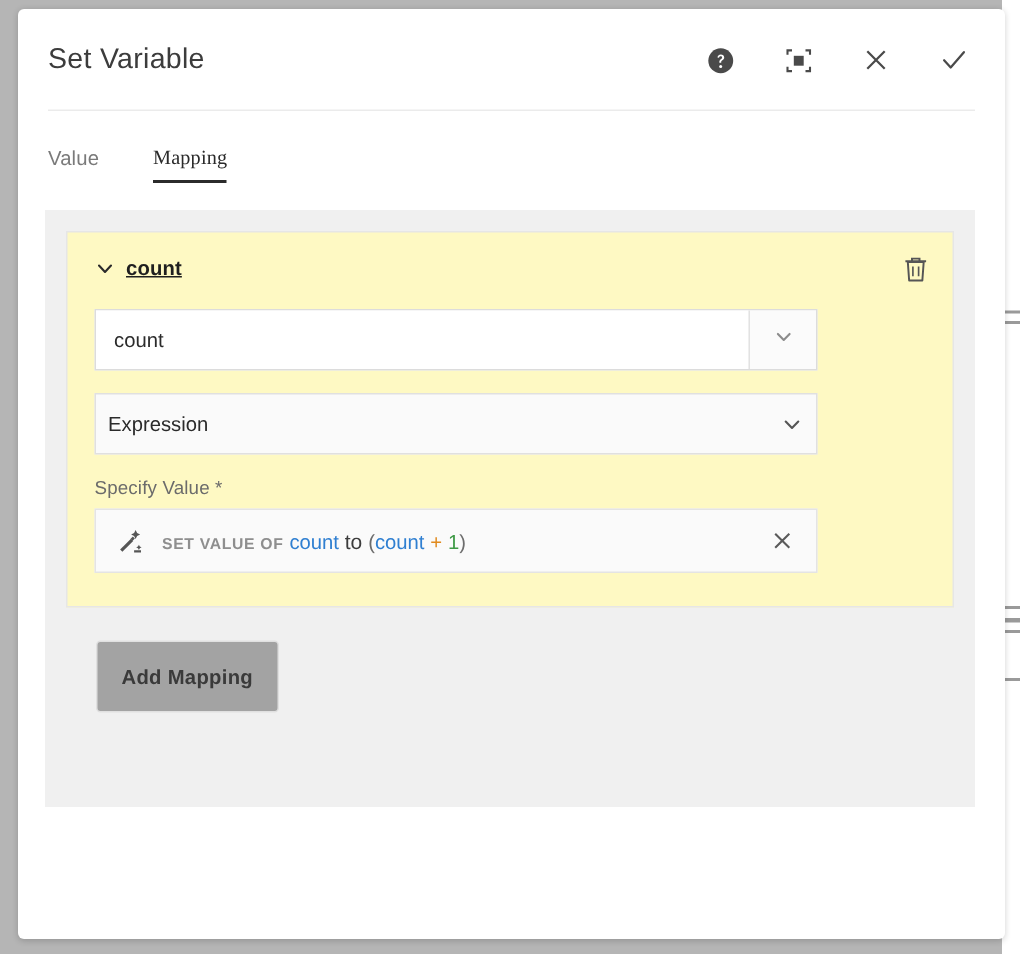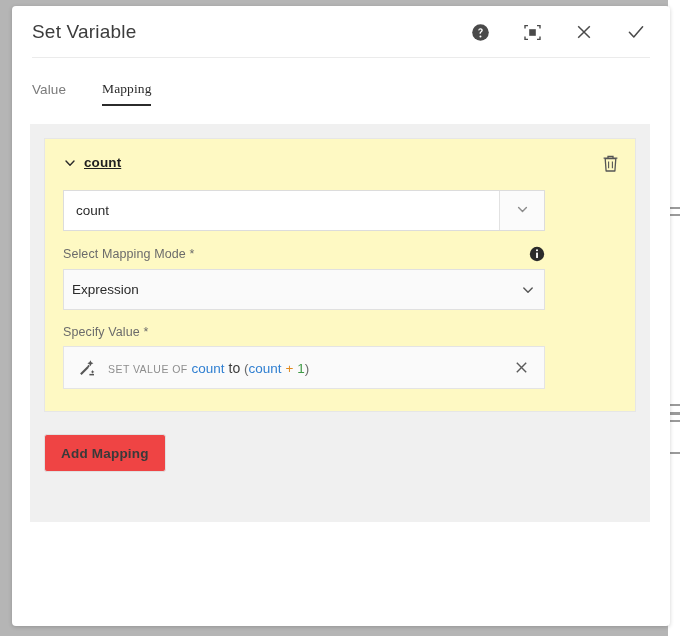--- a/index.html
+++ b/index.html
@@ -41,21 +41,21 @@
     height: 620px;
     background: #ffffff;
     border-radius: 4px;
     box-shadow: 0 1px 4px rgba(0,0,0,0.18);
     overflow: hidden;
   }
 
   
   .dialog-header {
     position: relative;
-    height: 52px;
+    height: 68px;
     display: flex;
     align-items: center;
     padding: 0 22px 0 20px;
     box-sizing: border-box;
   }
   .dialog-title {
     font-size: 19px;
     color: #3c3c3c;
     font-weight: 400;
     letter-spacing: 0.2px;
@@ -282,20 +282,21 @@
     font-size: 13px;
     white-space: nowrap;
     overflow: hidden;
     cursor: text;
   }
   .tok-kw {
     font-size: 10.5px;
     letter-spacing: 0.45px;
     color: #8e8e8e;
     text-transform: uppercase;
+    font-weight: bold;
   }
   .tok-var {
     color: #2f7fd1;
     font-size: 13.5px;
   }
   .tok-plain {
     color: #3c3c3c;
     font-size: 14px;
   }
   .tok-paren {
@@ -320,31 +321,32 @@
     color: #5a5a5a;
     cursor: pointer;
   }
 
   
   .add-btn {
     margin-top: 22px;
     display: inline-flex;
     align-items: center;
     justify-content: center;
-    height: 38px;
+    height: 48px;
     padding: 0 16px;
-    background: #ef4444;
+    background: #a3a3a3;
     border: 1px solid #e0e0e0;
     border-radius: 3px;
     font-size: 13.5px;
     font-weight: bold;
     color: #3a3a3a;
     cursor: pointer;
     letter-spacing: 0.2px;
     font-family: "Liberation Sans", sans-serif;
+    margin-left: 20px;
   }
 </style>
 </head>
 <body>
 
 <div class="bg-strip"></div>
 <div class="bg-strip-mark" style="top:207px"></div>
 <div class="bg-strip-mark" style="top:214px"></div>
 <div class="bg-strip-mark" style="top:404px"></div>
 <div class="bg-strip-mark" style="top:412px;height:3px"></div>
@@ -427,30 +429,20 @@
             <span>
               <svg width="13" height="13" viewBox="0 0 13 13" aria-hidden="true">
                 <path d="M2.6 4.6 L6.5 8.6 L10.4 4.6" stroke="#8c8c8c" stroke-width="1.4" fill="none" stroke-linecap="round" stroke-linejoin="round"></path>
               </svg>
             </span>
           </div>
         </div>
       </div>
 
       <div class="field">
-        <div class="label-row">
-          <span class="field-label">Select Mapping Mode *</span>
-          <span class="info-icon">
-            <svg width="16" height="16" viewBox="0 0 16 16" aria-hidden="true">
-              <circle cx="8" cy="8" r="7.2" fill="#2b2b2b"></circle>
-              <circle cx="8" cy="4.3" r="1.05" fill="#ffffff"></circle>
-              <rect x="7.1" y="6.4" width="1.85" height="5.5" rx="0.5" fill="#ffffff"></rect>
-            </svg>
-          </span>
-        </div>
         <div class="select-field">
           <span class="select-value">Expression</span>
           <span class="select-caret">
             <svg width="14" height="14" viewBox="0 0 14 14" aria-hidden="true">
               <path d="M2.8 5 L7 9.3 L11.2 5" stroke="#555555" stroke-width="1.4" fill="none" stroke-linecap="round" stroke-linejoin="round"></path>
             </svg>
           </span>
         </div>
       </div>
 

